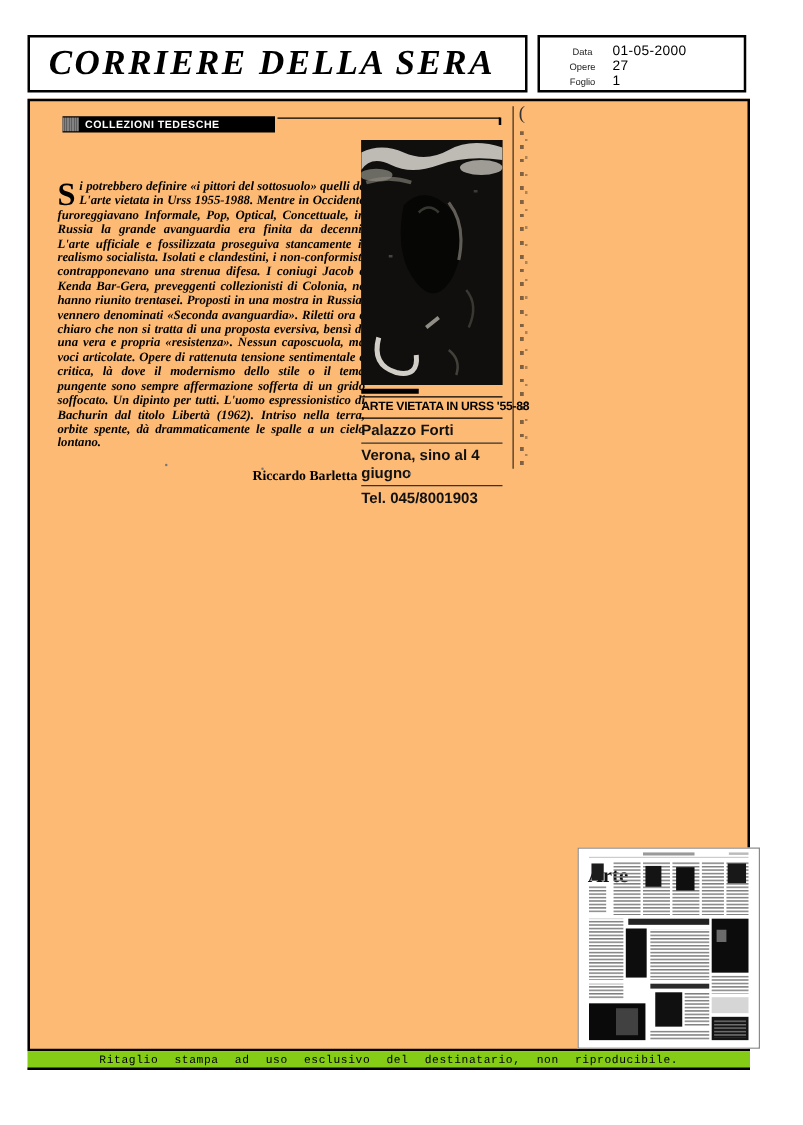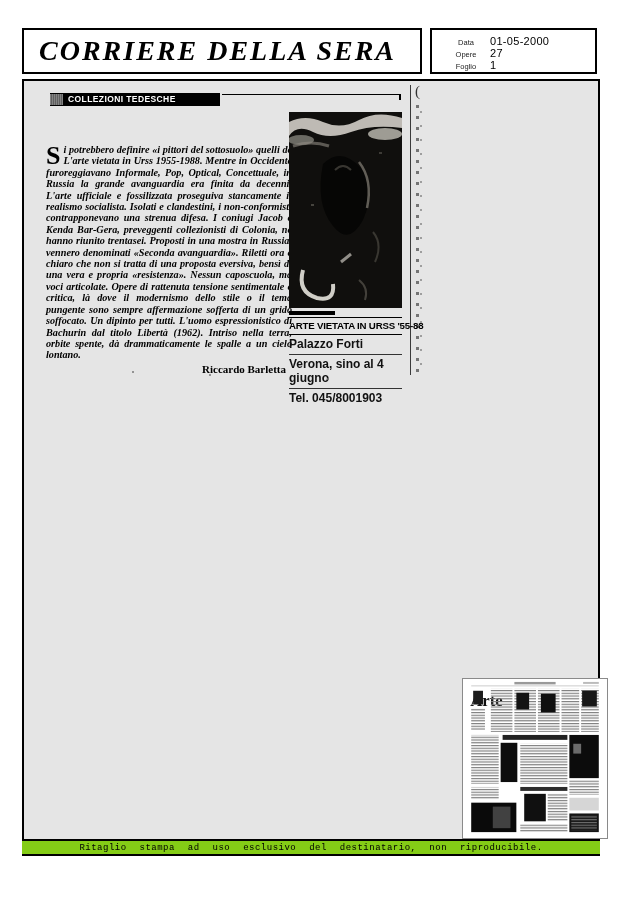--- a/index.html
+++ b/index.html
@@ -24,21 +24,21 @@
     position:absolute; left:430px; top:28px; width:167px; height:46px;
     border:2px solid #000; background:#fff; padding:5px 10px;
     display:flex; flex-direction:column; justify-content:space-between;
   }
   .meta-row { display:flex; align-items:baseline; height:12px; }
   .meta-label { width:48px; font-size:7.5px; color:#222;text-align:center; }
   .meta-value { font-size:11px; color:#000000; letter-spacing:.3px; }
   
   .main-box {
     position:absolute; left:22px; top:79px; width:578px; height:762px;
-    border:2px solid #000; background:#e5e5e5;
+    border:2px solid #000; background:#fdba74;
   }
   .kicker-bar {
     position:absolute; left:26px; top:12px; width:170px; height:13px;
     background:#000; color:#fff; font-size:8.5px; font-weight:bold;
     line-height:13px; padding-left:18px; letter-spacing:.4px; white-space:nowrap;
   }
   .kicker-halftone {
     position:absolute; left:0; top:1px; width:13px; height:11px;
     background:repeating-linear-gradient(90deg,#9a9a9a 0 1px,#6f6f6f 1px 2px);
     opacity:.85;
@@ -54,21 +54,21 @@
     position:absolute; left:22px; top:63px; width:246px;
     font-family:"Liberation Serif", serif; font-style:italic; font-weight:bold;
     font-size:10.2px; line-height:11.4px; text-align:justify;
   }
   .dropcap {
     float:left; font-style:normal; font-weight:bold; font-size:26px;
     line-height:21px; margin:1px 3px 0 0; font-family:"Liberation Serif", serif;
   }
   .byline {
     text-align:right; font-style:normal; font-weight:bold; font-size:11px;
-    margin-top:3px; padding-right:6px; font-family:"Liberation Serif", serif;
+    margin-top:15px; padding-right:6px; font-family:"Liberation Serif", serif;
   }
   
   .painting { position:absolute; left:265px; top:31px; width:113px; height:196px; background:#0f0e0c; }
   .painting svg { display:block; width:100%; height:100%; }
   
   .caption-box { position:absolute; left:265px; top:230px; width:113px; }
   .caption-bar { width:46px; height:4px; background:#000; margin-bottom:2px; }
   .caption-title {
     font-size:9.7px; font-weight:bold; letter-spacing:-.2px; white-space:nowrap;
     border-top:1px solid #000; border-bottom:1px solid #000; padding:2px 0 2.5px 0;

